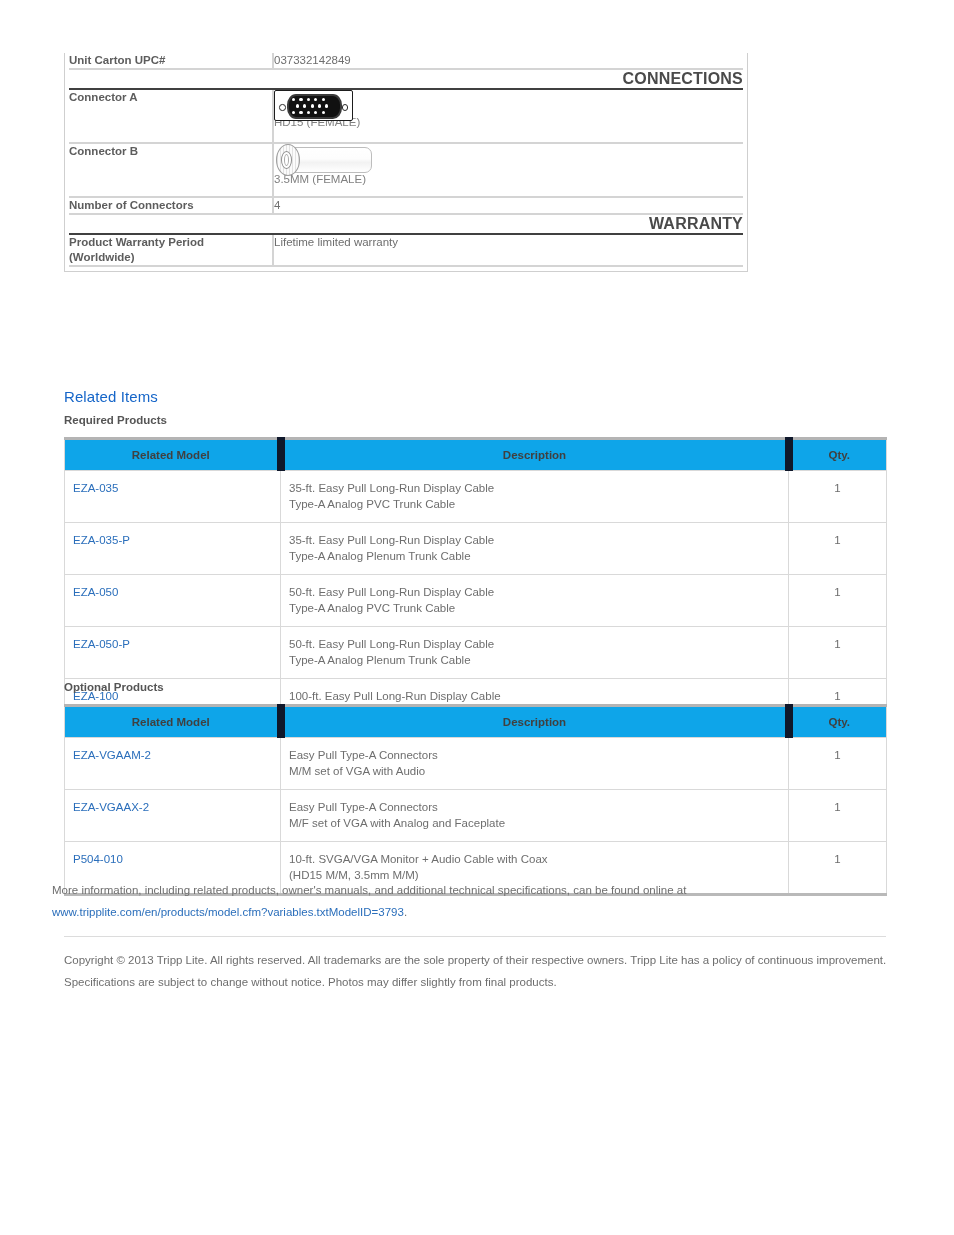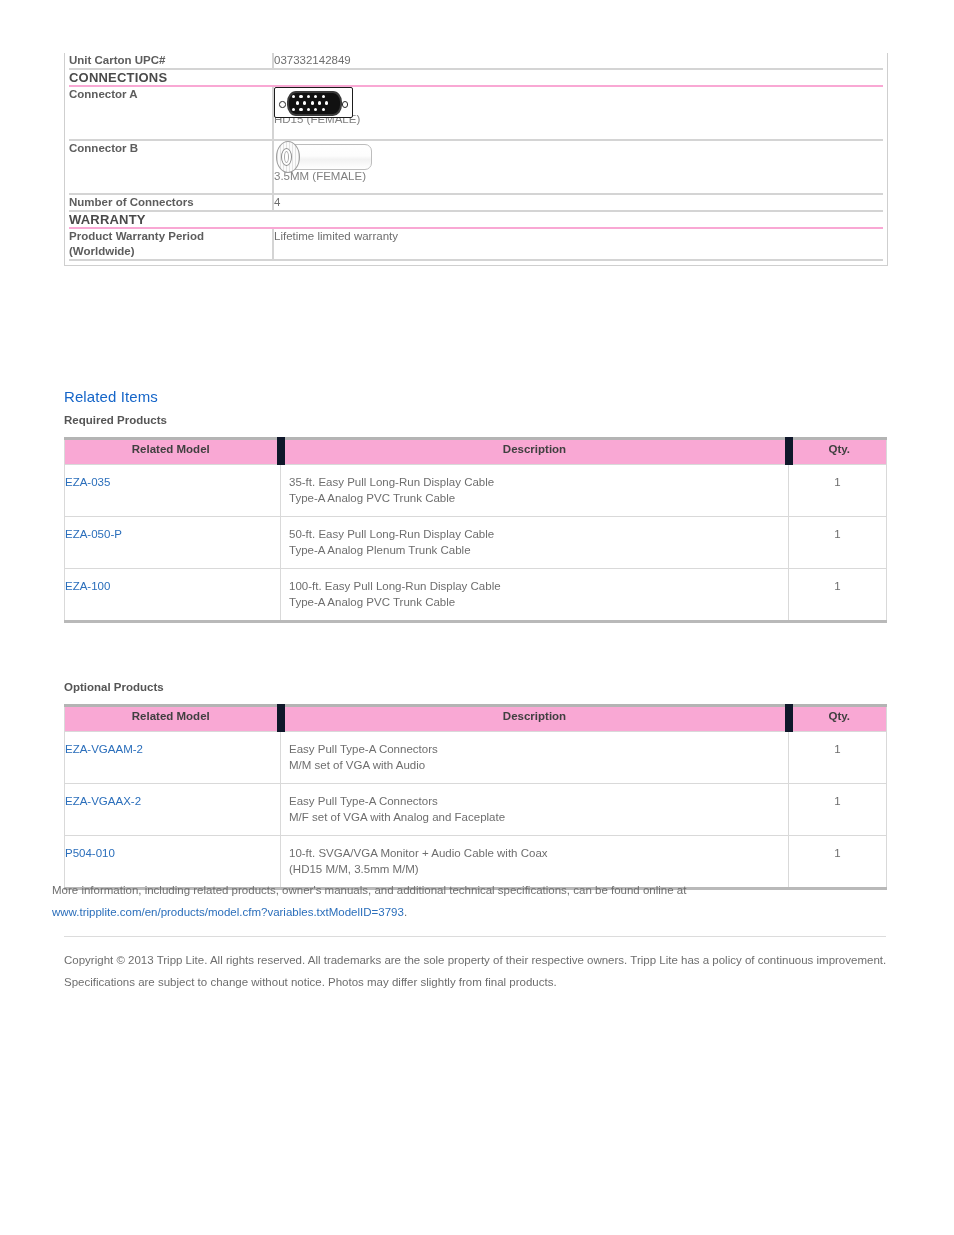--- a/index.html
+++ b/index.html
@@ -19,21 +19,21 @@
     width: 954px;
     height: 1235px;
     box-sizing: border-box;
   }
 
   
   .spec-wrap {
     position: absolute;
     left: 64px;
     top: 53px;
-    width: 824px;
+    width: 684px;
     box-sizing: border-box;
     border-left: 1px solid #cfcfcf;
     border-right: 1px solid #cfcfcf;
     border-bottom: 1px solid #cfcfcf;
     padding: 0 4px 4px 4px;
   }
   table.spec {
     width: 100%;
     border-collapse: collapse;
     table-layout: fixed;
@@ -58,25 +58,26 @@
     padding: 9px 10px 9px 10px;
     font-size: 11.5px;
     color: #6e6e6e;
     line-height: 15px;
     border-bottom: 2px solid #d4d4d4;
     margin-left: 22px;
   }
   .sp-section {
     box-sizing: border-box;
     padding: 7px 10px 7px 10px;
-    font-size: 13px;
+    font-size: 16px;
     font-weight: bold;
     color: #4a4a4a;
     letter-spacing: 0.2px;
-    border-bottom: 2px solid #f9a8d4;
+    border-bottom: 2px solid #404040;
+    text-align: right;
   }
   tr.tall .sp-label, tr.tall .sp-value { height: 54px; }
 
   
   .conn-block { position: relative; }
   .conn-caption {
     font-size: 11.5px;
     color: #808080;
     line-height: 13px;
     margin-top: -5px;
@@ -188,39 +189,39 @@
     left: 64px;
   }
   table.rel.required { top: 437px; }
   table.rel.optional { top: 704px; }
 
   table.rel th {
     font-size: 11.5px;
     font-weight: bold;
     color: #404040;
     text-align: center;
-    padding: 3px 6px 9px 6px;
+    padding: 9px 6px 9px 6px;
     border-top: 3px solid #b4b4b4;
     border-bottom: 1px solid #d9d9d9;
     border-left: 1px solid #d9d9d9;
     border-right: 1px solid #d9d9d9;
-    background: #f9a8d4;
+    background: #0ea5e9;
     box-sizing: border-box;
   }
   table.rel th.sep { border-left: 8px solid #0f172a; }
   table.rel td {
     font-size: 11.5px;
     color: #6e6e6e;
     line-height: 15.5px;
     padding: 10px 8px 10px 8px;
     border: 1px solid #d9d9d9;
     vertical-align: top;
     box-sizing: border-box;
   }
-  table.rel td.model { padding-left: 0; }
+  table.rel td.model { padding-left: 8px; }
   table.rel td.qty  { text-align: center; }
   table.rel tr.last td { border-bottom: 3px solid #b9b9b9; }
   .col-model { width: 216px; }
   .col-desc  { width: 508px; }
   .col-qty   { width: 98px; }
 
   a.link {
     color: #2a6ebb;
     text-decoration: none;
   }
@@ -353,20 +354,30 @@
         <th class="sep">Qty.</th>
       </tr>
     </thead>
     <tbody>
       <tr>
         <td class="model"><a class="link" href="#">EZA-035</a></td>
         <td><span>35-ft. Easy Pull Long-Run Display Cable</span><br><span>Type-A Analog PVC Trunk Cable</span></td>
         <td class="qty">1</td>
       </tr>
       <tr>
+        <td class="model"><a class="link" href="#">EZA-035-P</a></td>
+        <td><span>35-ft. Easy Pull Long-Run Display Cable</span><br><span>Type-A Analog Plenum Trunk Cable</span></td>
+        <td class="qty">1</td>
+      </tr>
+      <tr>
+        <td class="model"><a class="link" href="#">EZA-050</a></td>
+        <td><span>50-ft. Easy Pull Long-Run Display Cable</span><br><span>Type-A Analog PVC Trunk Cable</span></td>
+        <td class="qty">1</td>
+      </tr>
+      <tr>
         <td class="model"><a class="link" href="#">EZA-050-P</a></td>
         <td><span>50-ft. Easy Pull Long-Run Display Cable</span><br><span>Type-A Analog Plenum Trunk Cable</span></td>
         <td class="qty">1</td>
       </tr>
       <tr class="last">
         <td class="model"><a class="link" href="#">EZA-100</a></td>
         <td><span>100-ft. Easy Pull Long-Run Display Cable</span><br><span>Type-A Analog PVC Trunk Cable</span></td>
         <td class="qty">1</td>
       </tr>
     </tbody>

